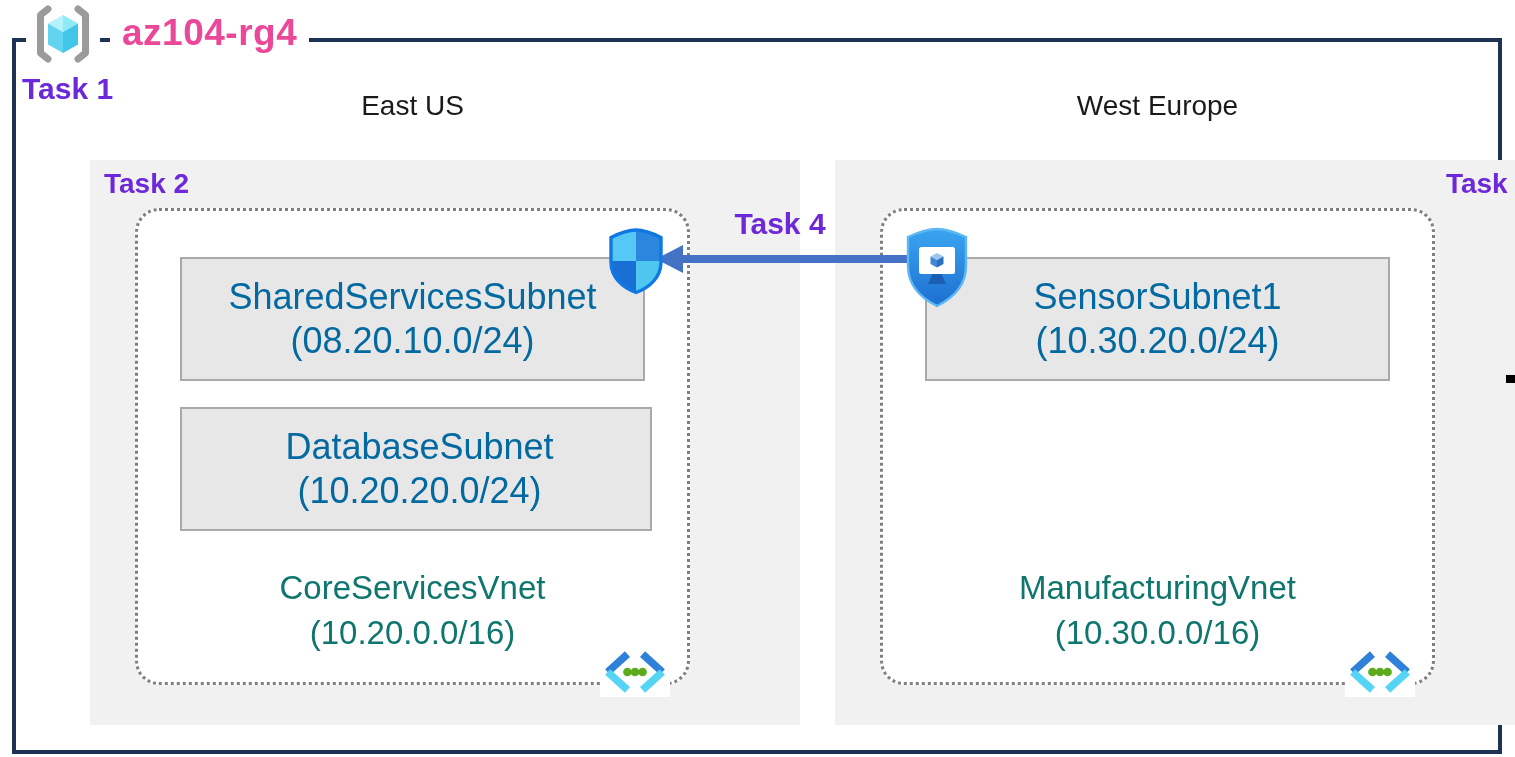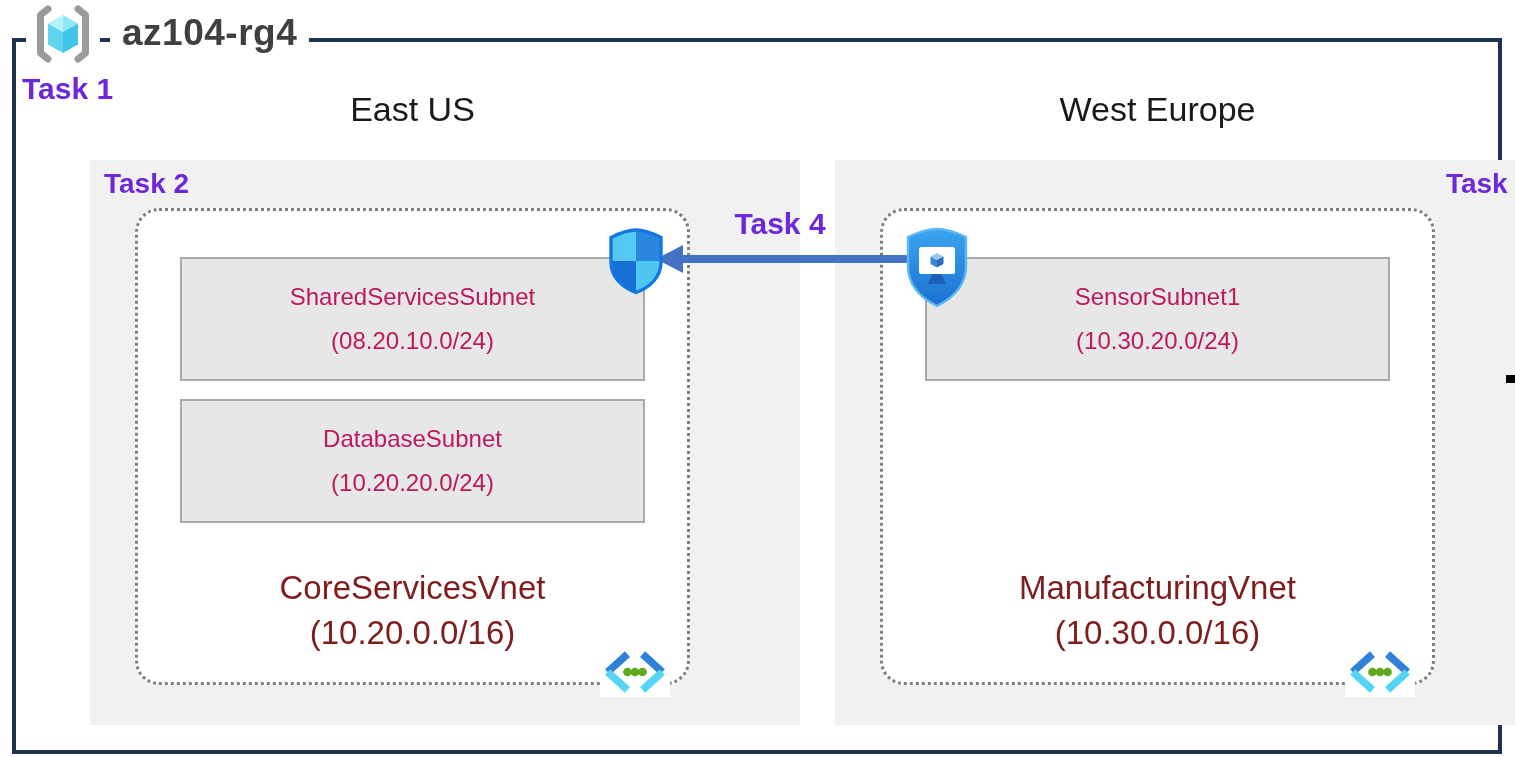--- a/index.html
+++ b/index.html
@@ -28,38 +28,38 @@
     display: flex; align-items: center; justify-content: center;
   }
   .page-title {
     position: absolute;
     left: 110px; top: 12px;
     z-index: 3;
     background: #fff;
     padding: 0 12px;
     font-size: 37px;
     font-weight: 700;
-    color: #404040;
+    color: #ec4899;
     letter-spacing: 0.5px;
   }
   .task-label {
     position: absolute;
     font-size: 28px;
     font-weight: 700;
     color: #6d28d9;
     z-index: 4;
     white-space: nowrap;
   }
   .task1 { left: 22px; top: 72px; font-size: 30px; }
   .region-label {
     position: absolute;
     top: 90px;
     width: 645px;
     text-align: center;
-    font-size: 34px;
+    font-size: 28px;
     font-weight: 400;
     color: #1a1a1a;
     z-index: 2;
   }
   .region-label.east { left: 90px; }
   .region-label.west { left: 835px; }
   .region-box {
     position: absolute;
     top: 160px;
     width: 710px; height: 565px;
@@ -82,34 +82,34 @@
     position: absolute;
     left: 42px;
     width: 461px; height: 120px;
     background: #e7e7e7;
     border: 2px solid #a9a9a9;
     display: flex;
     flex-direction: column;
     align-items: center;
     justify-content: center;
     text-align: center;
-    font-size: 24px;
+    font-size: 36px;
     line-height: 44px;
-    color: #be185d;
+    color: #0369a1;
   }
   .subnet-1 { top: 46px; }
-  .subnet-2 { top: 188px; }
+  .subnet-2 { top: 196px; padding-left: 7px; }
   .vnet-label {
     position: absolute;
     left: 0; right: 0;
     top: 354px;
     text-align: center;
     font-size: 33px;
     line-height: 45px;
-    color: #7f1d1d;
+    color: #0f766e;
   }
   .vnet-icon {
     position: absolute;
     left: 462px; top: 436px;
     width: 70px; height: 50px;
     background: #fff;
     display: flex; align-items: center; justify-content: center;
     z-index: 3;
   }
   .nsg-icon {

